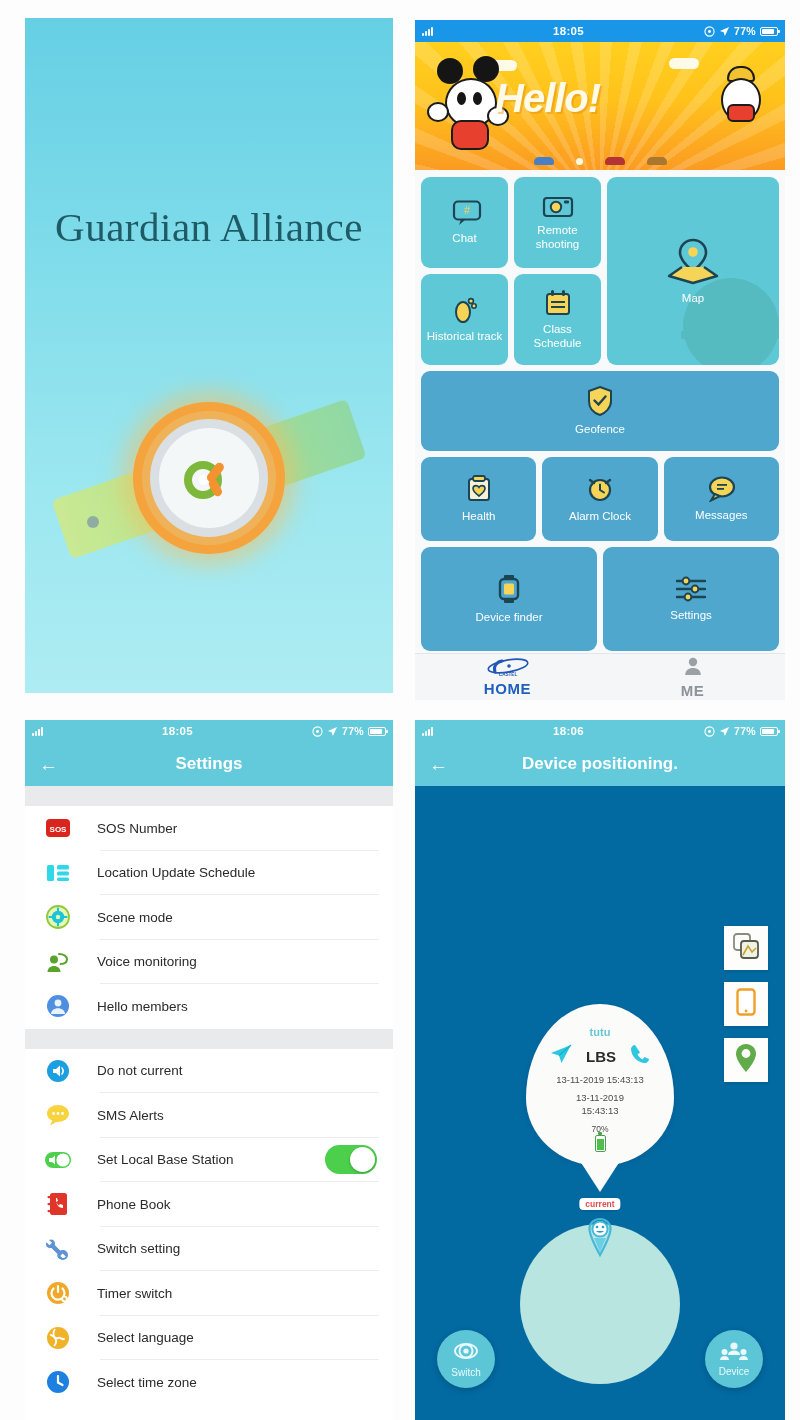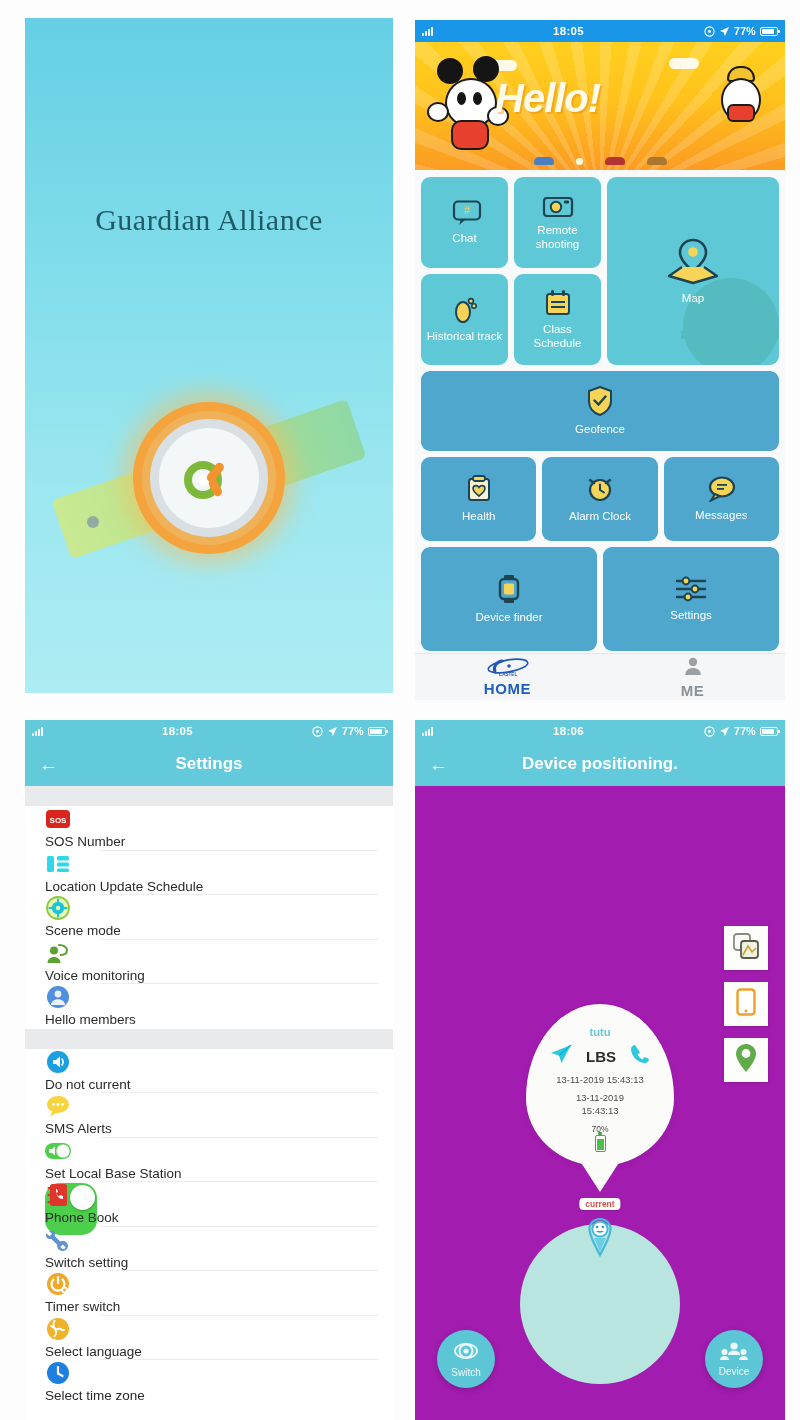--- a/index.html
+++ b/index.html
@@ -36,21 +36,21 @@
     left: 15px; top: 8px;
     width: 368px; height: 675px;
     background: linear-gradient(180deg,#66cfe4 0%, #7fdcea 35%, #9ce7f0 70%, #aeecf3 100%);
     overflow: hidden;
   }
   .splash-title {
     position: absolute;
     top: 185px; left: 0; right: 0;
     text-align: center;
     font-family: "Liberation Serif", serif;
-    font-size: 30px;
+    font-size: 41px;
     letter-spacing: 0.5px;
     color: #1f5b66;
   }
   .watch-wrap {
     position: absolute;
     left: 50%; top: 460px;
     transform: translate(-50%,-50%);
     width: 300px; height: 220px;
   }
   .strap {
@@ -208,41 +208,41 @@
   }
   .navbar {
     background:#62cada; height:44px;
     display:flex; align-items:center; position:relative;
   }
   .nav-back { position:absolute; left:14px; font-size:19px; color:#fff; line-height:1; }
   .nav-title { flex:1; text-align:center; color:#fff; font-size:17px; font-weight:bold; }
   .sec-gap { height:20px; background:#e9eaec; }
   .slist { background:#fff; }
   .srow {
-    display:flex; gap:2px;
-    padding:0 16px 0 20px; height:44.5px; position:relative;flex-direction:column;
+    display:flex; align-items:center; gap:26px;
+    padding:0 16px 0 20px; height:44.5px; position:relative;
   }
   .srow .sep { position:absolute; left:75px; right:14px; bottom:0; height:1px; background:#ededed; }
   .srow:last-child .sep { display:none; }
   .srow .slabel { font-size:13.5px; color:#2a2a2a; flex:1; }
   .sicon { width:26px; height:26px; flex:0 0 26px; display:flex; align-items:center; justify-content:center; }
   .toggle {
     width:52px; height:29px; border-radius:15px; background:#4cd04c;
     position:relative; flex:0 0 52px;
   }
   .toggle::after{content:"";position:absolute;right:2px;top:2px;width:25px;height:25px;border-radius:50%;background:#fff;box-shadow:0 1px 3px rgba(0,0,0,.28);}
 
   
   .mappanel {
     position:absolute; left:405px; top:710px;
     width:370px; height:700px;
     background:#fff; overflow:hidden;
     display:flex; flex-direction:column;
   }
-  .mapcanvas { flex:1; position:relative; background:#a21caf; }
+  .mapcanvas { flex:1; position:relative; background:#0369a1; }
   .map-side { position:absolute; right:17px; top:140px; display:flex; flex-direction:column; gap:12px; }
   .map-btn {
     width:44px; height:44px; background:#fdfdfb;
     display:flex; align-items:center; justify-content:center;
     box-shadow:0 1px 3px rgba(0,0,0,.13);
   }
   .accuracy-circle {
     position:absolute; left:50%; top:438px; transform:translateX(-50%);
     width:160px; height:160px; border-radius:50%;
     background:#b9e5e0;

